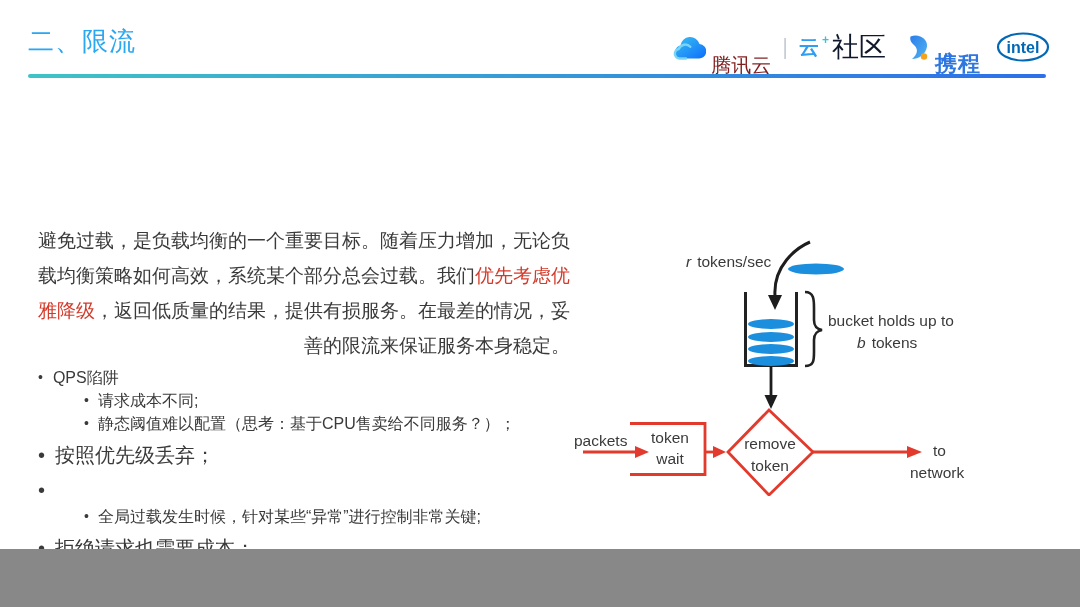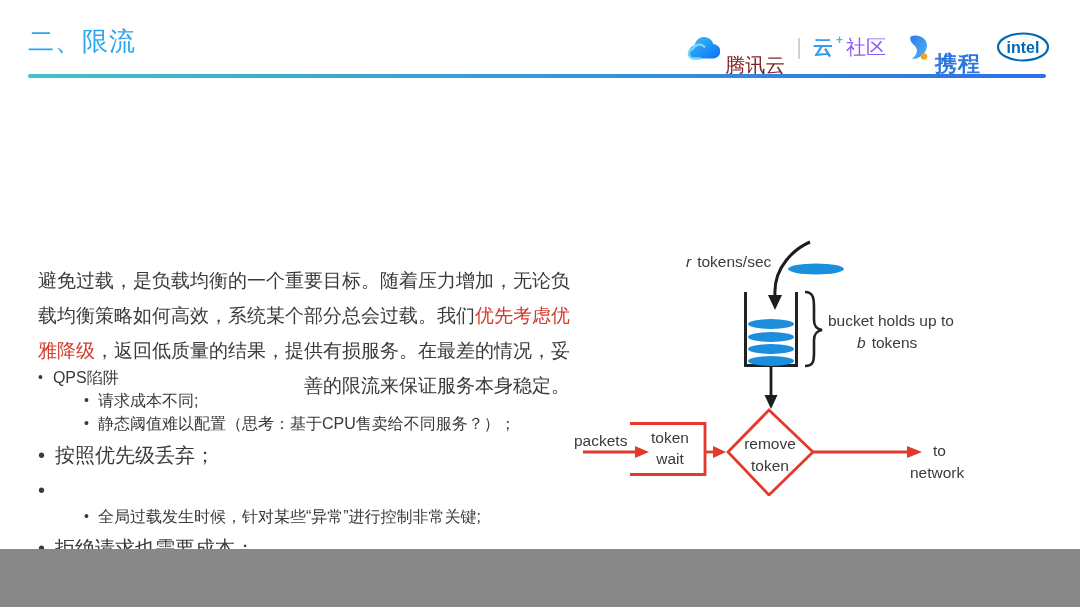--- a/index.html
+++ b/index.html
@@ -11,26 +11,26 @@
   .divider{position:absolute;left:28px;top:74px;width:1018px;height:4px;border-radius:2px;
            background:linear-gradient(90deg,#3fc3c6,#2d6fe9);}
 
   
   .logos{position:absolute;right:30px;top:30px;display:flex;align-items:center;gap:9px;height:34px;}
   .logo-group{display:flex;align-items:center;gap:5px;}
   .tencent-label{font-size:20px;color:#7f1d1d;font-weight:500;margin-top:36px;}
   .logo-sep{font-size:22px;color:#c9ced6;font-weight:300;margin:0 2px;}
   .yun{font-size:20px;color:#2f9ef3;font-weight:600;}
   .plus{font-size:12px;color:#38c4d8;font-weight:700;position:relative;top:-7px;left:-2px;}
-  .shequ{font-size:20px;color:#8b5cf6;font-weight:500;margin-left:-4px;}
+  .shequ{font-size:27px;color:#0f172a;font-weight:500;margin-left:-4px;}
   .ctrip-label{font-size:22px;color:#2f77e0;font-weight:700;letter-spacing:1px;margin-top:34px;}
 
   
   .page-title{position:absolute;left:30px;top:137px;font-size:32px;font-weight:700;color:#000;letter-spacing:1px;}
-  .para{position:absolute;left:30px;top:223px;width:540px;font-size:19px;line-height:35px;color:#3a3a3a;margin-top:40px;}
+  .para{position:absolute;left:30px;top:223px;width:540px;font-size:19px;line-height:35px;color:#3a3a3a;}
   .para .hl{color:#d43a2a;}
 
   .bullets{position:absolute;left:38px;top:366px;width:560px;color:#3a3a3a;}
   .b-row{display:flex;align-items:flex-start;}
   .b-row .dot{margin-right:10px;}
   .b-row .lvl2dot{margin-right:9px;}
   .lvl2{padding-left:46px;}
   .sz-s{font-size:16px;line-height:23px;}
   .sz-l{font-size:20px;line-height:30px;margin-top:5px;}
   .sz-s .dot{font-size:14px;line-height:23px;}

